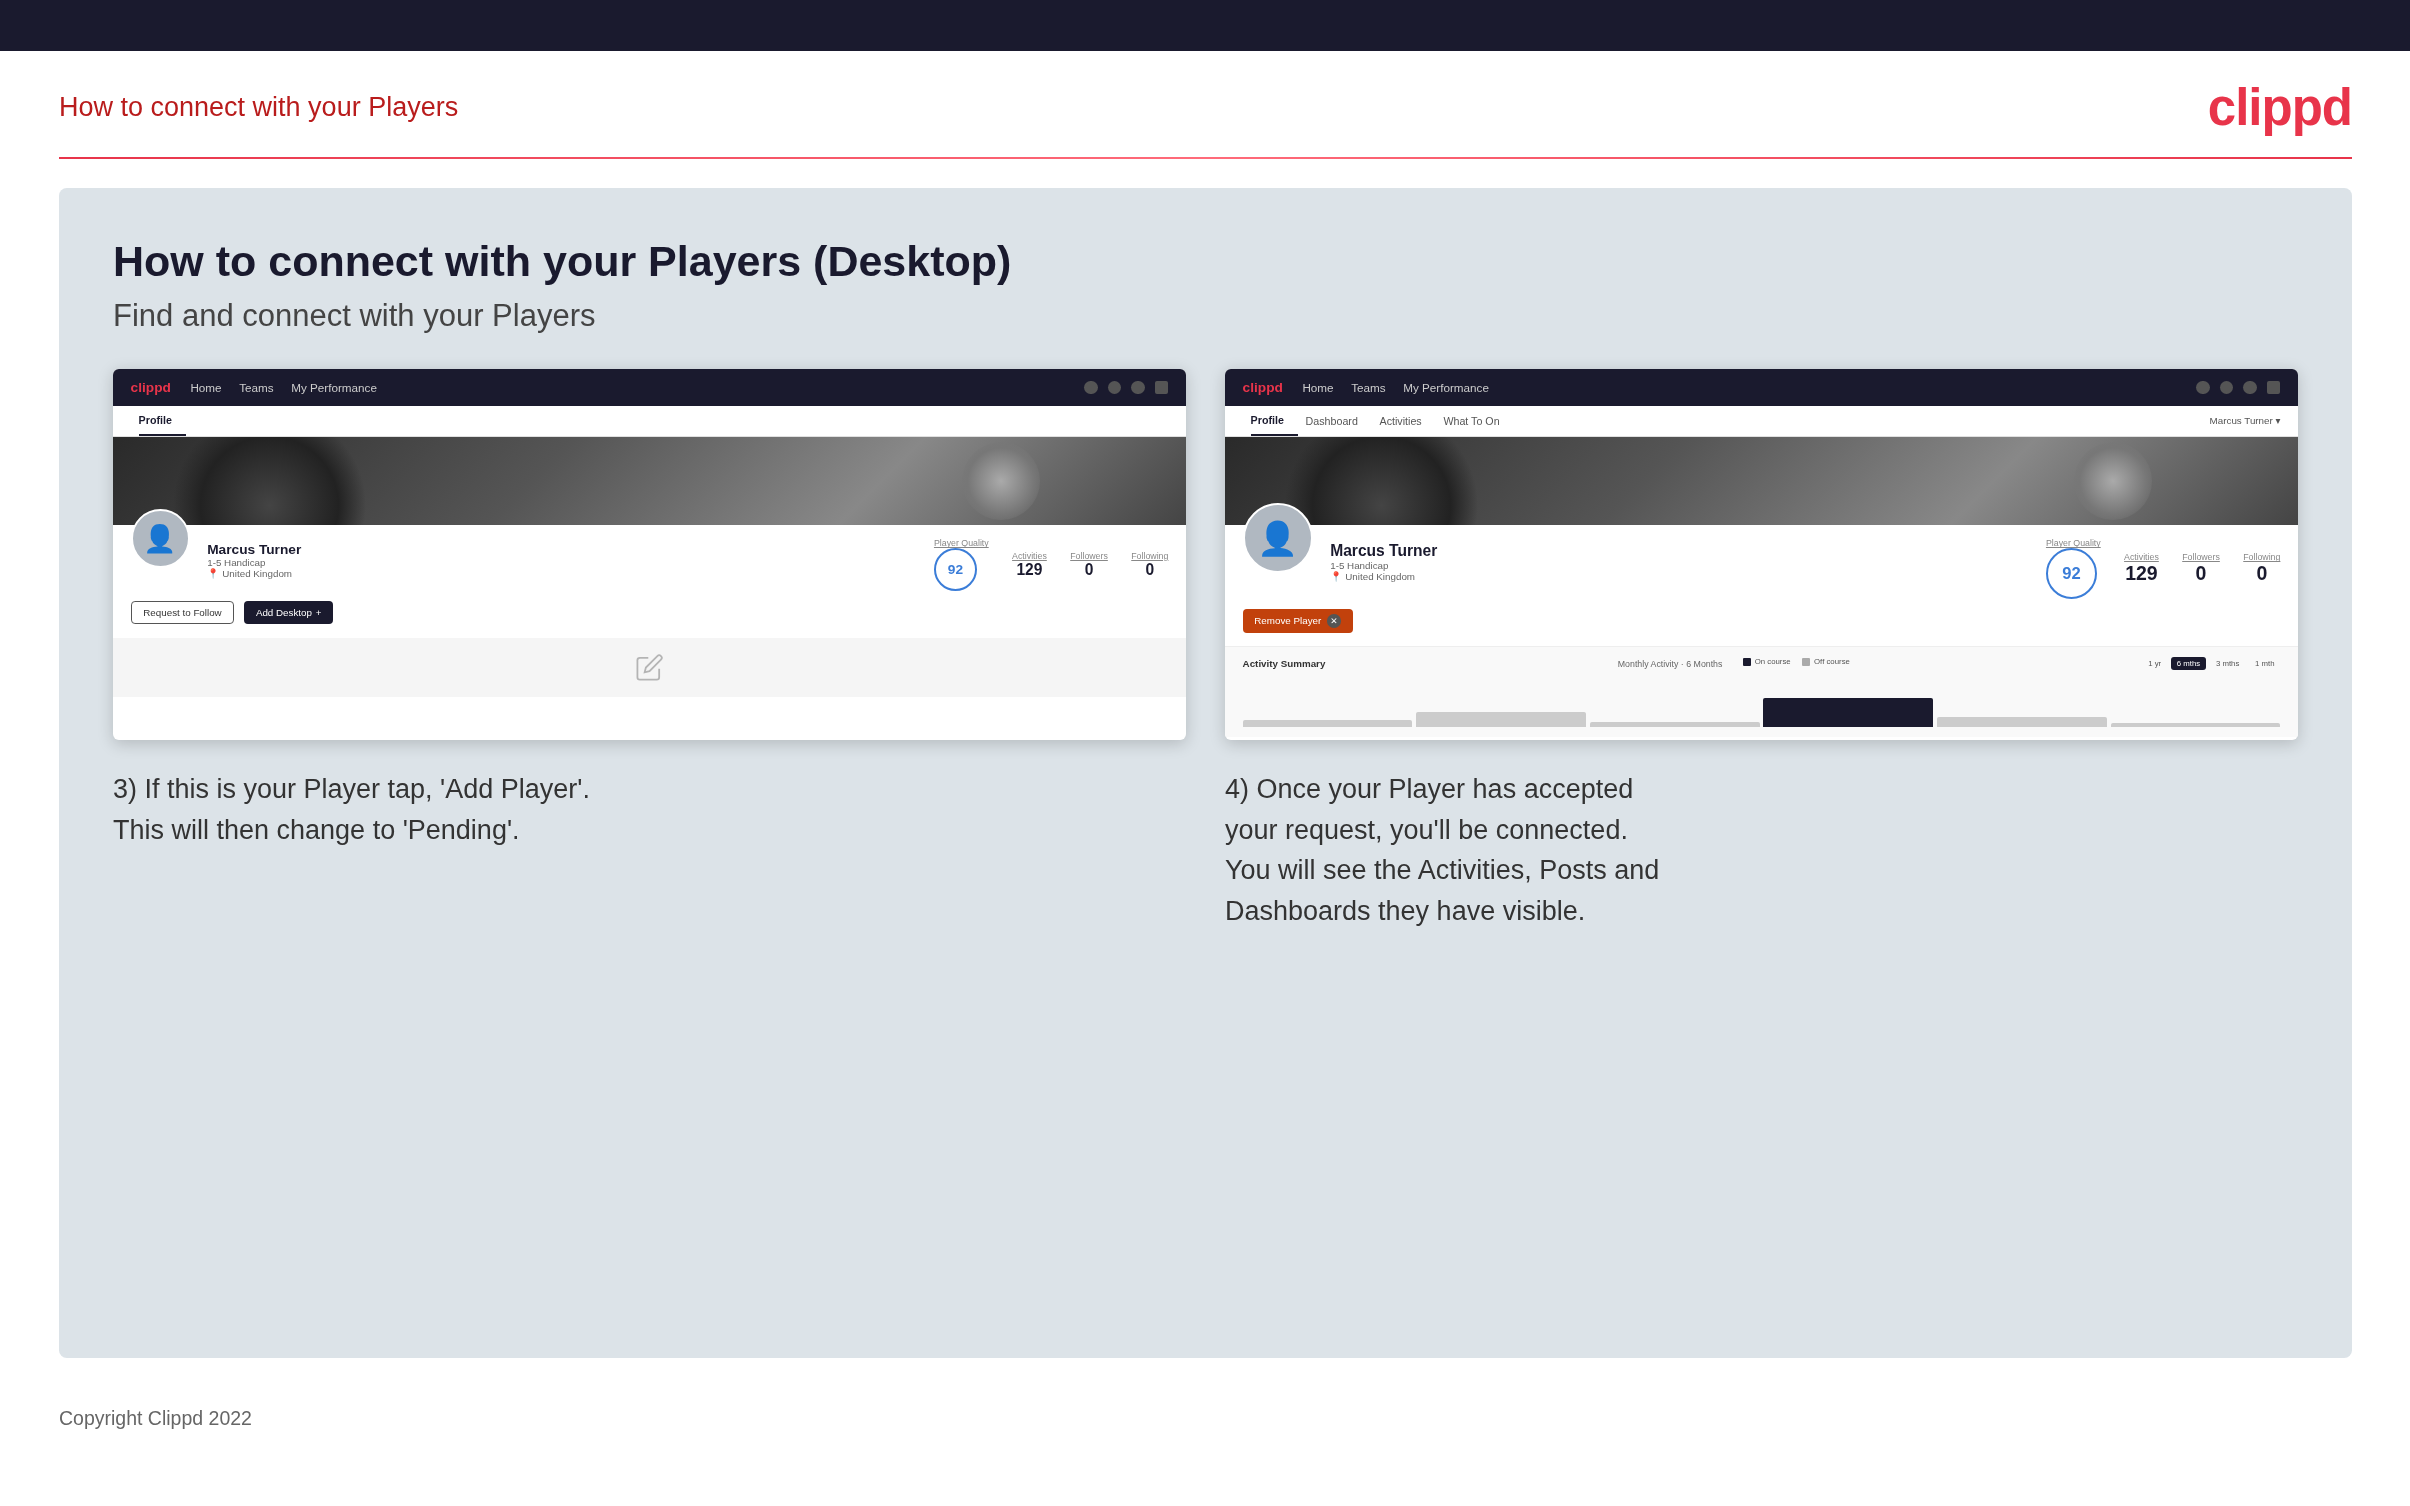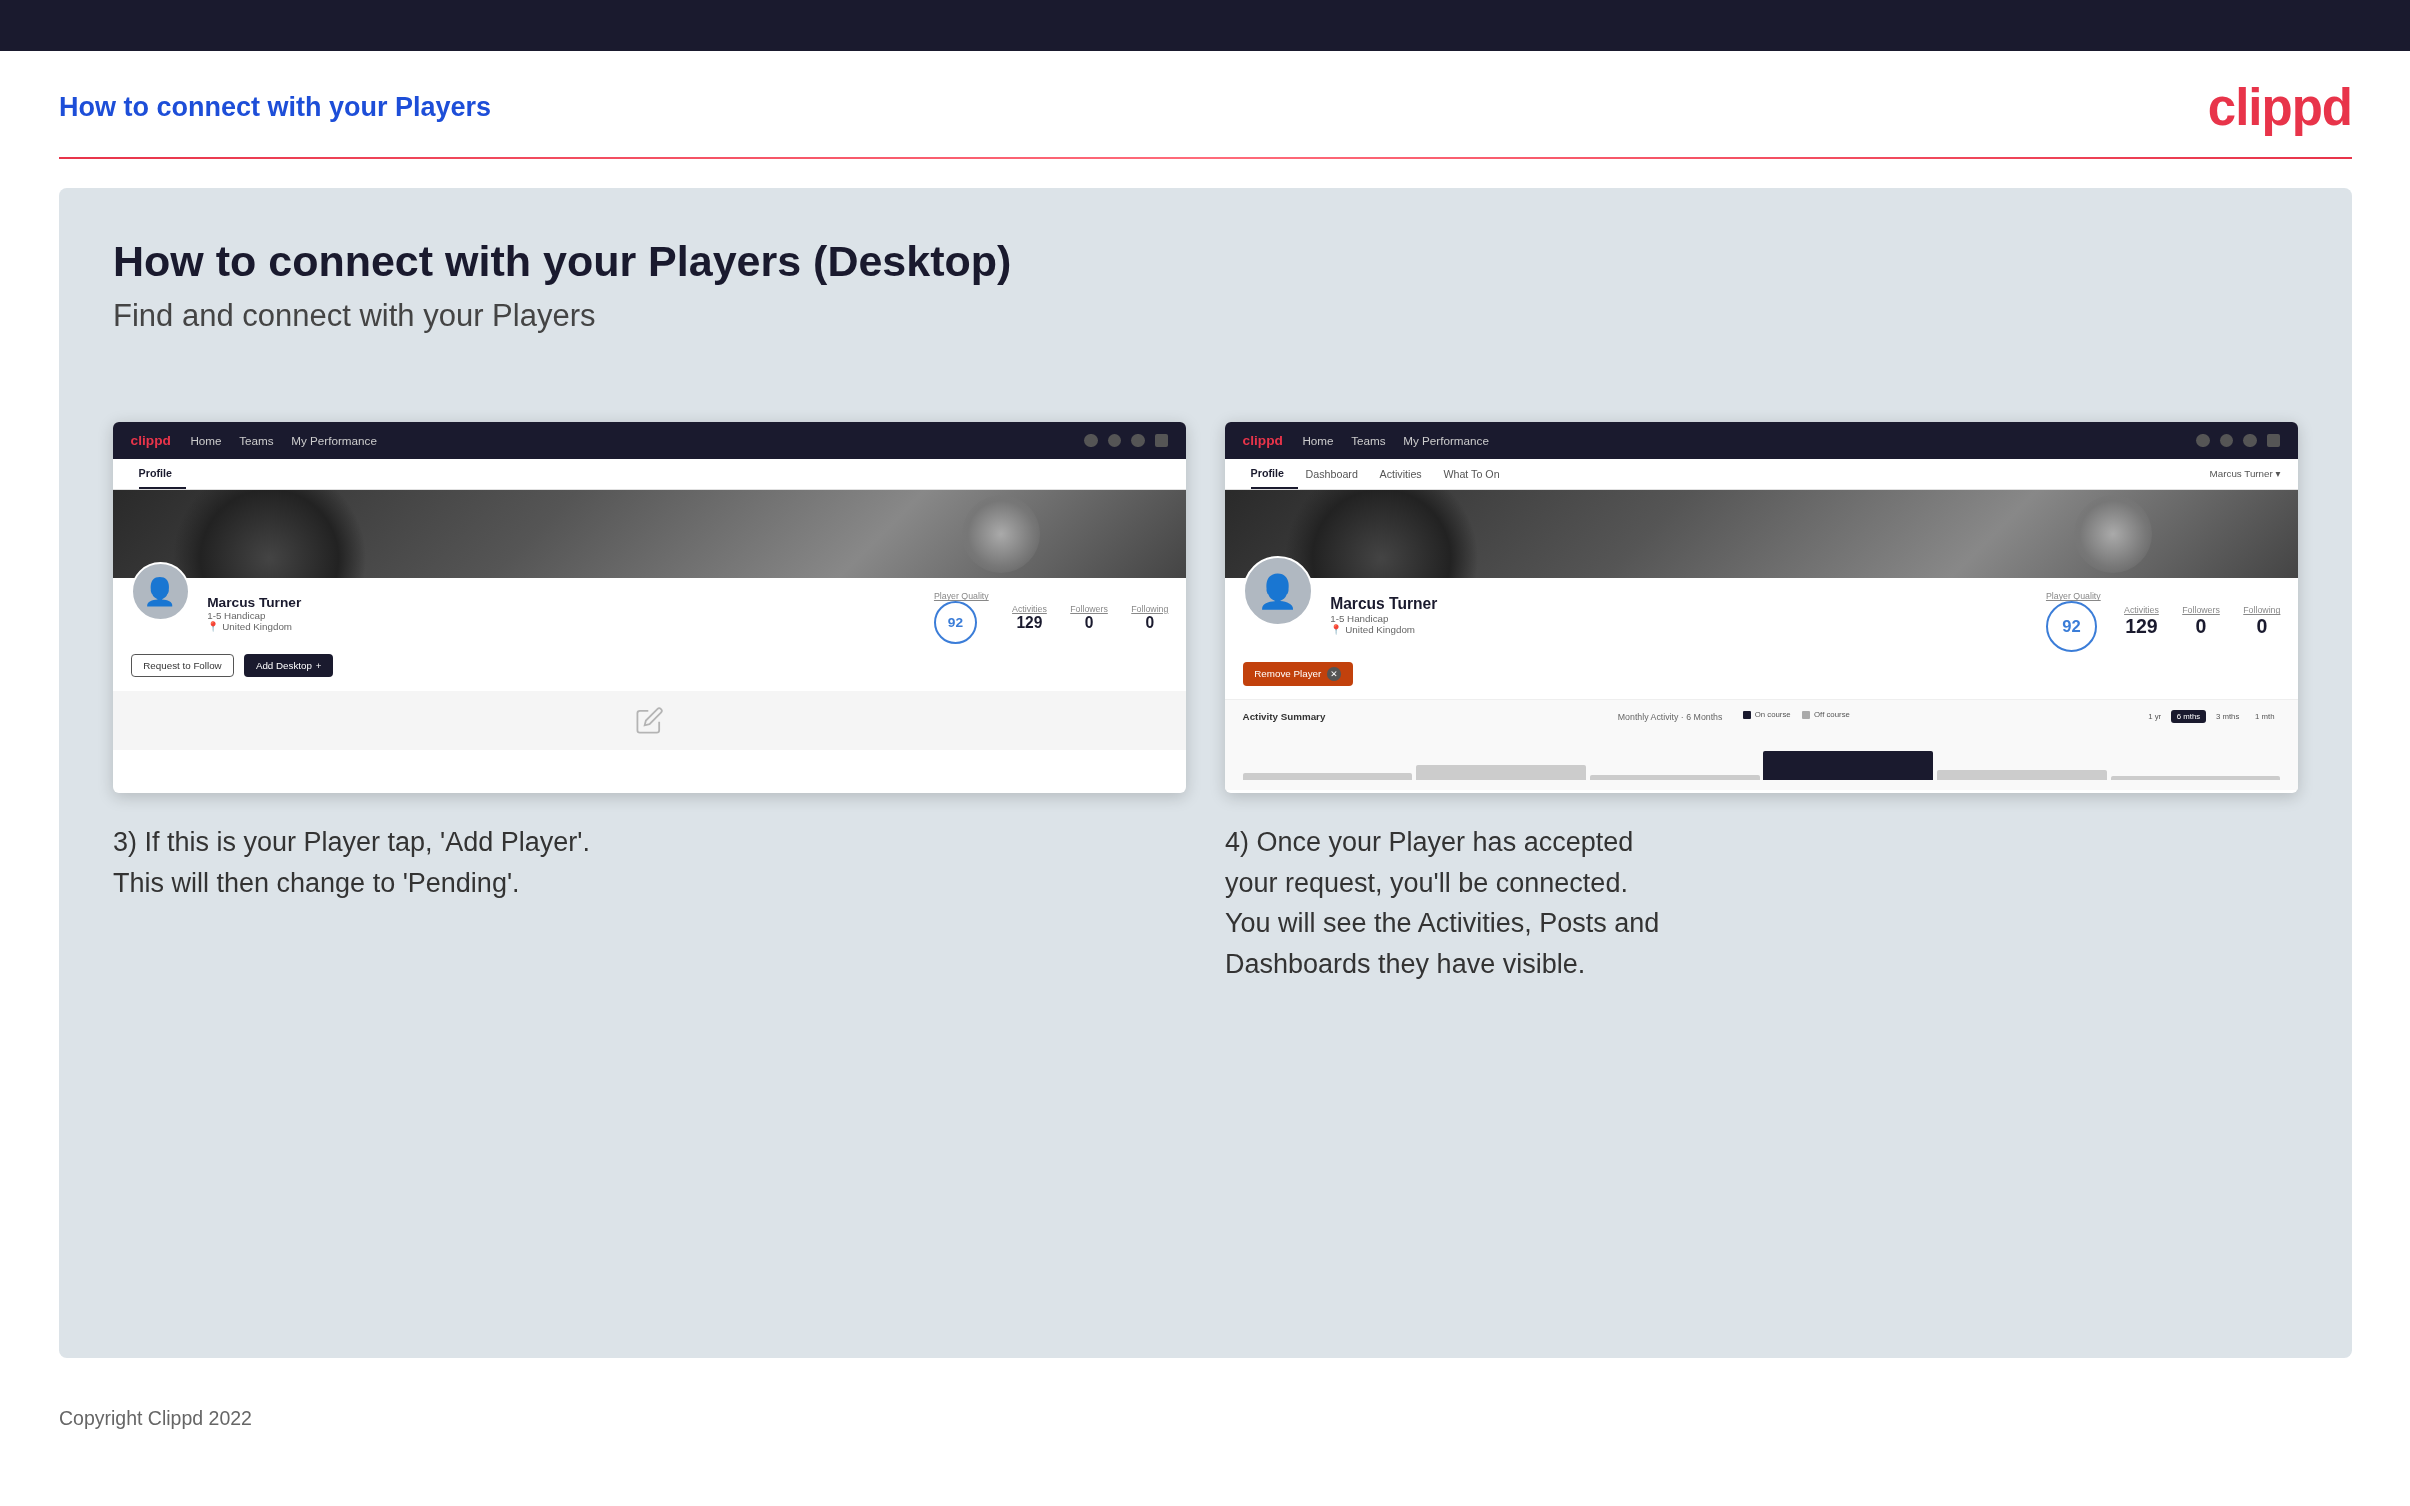--- a/index.html
+++ b/index.html
@@ -19,22 +19,22 @@
 
     
     .header {
       display: flex;
       justify-content: space-between;
       align-items: center;
       padding: 27px 59px 19.5px 59px;
     }
     .header-title {
       font-size: 27px;
-      color: #1d4ed8;
-      font-weight: 700;
+      color: #b91c1c;
+      font-weight: 400;
     }
     .clippd-logo {
       font-size: 51px;
       font-weight: 700;
       color: #e8344a;
       letter-spacing: -1px;
     }
     .divider {
       height: 2.9px;
       background: linear-gradient(to right, #e8344a, #ff6b7a, #e8344a);
@@ -52,21 +52,21 @@
 
     .page-heading {
       font-size: 43px;
       font-weight: 700;
       color: #1a1a2e;
       margin-bottom: 11.7px;
     }
     .page-subheading {
       font-size: 31px;
       color: #444;
-      margin-bottom: 88px;
+      margin-bottom: 35px;
     }
 
     
     .screenshots-row {
       display: flex;
       gap: 39px;
       margin-bottom: 49px;
     }
     .screenshot-col {
       flex: 1;

